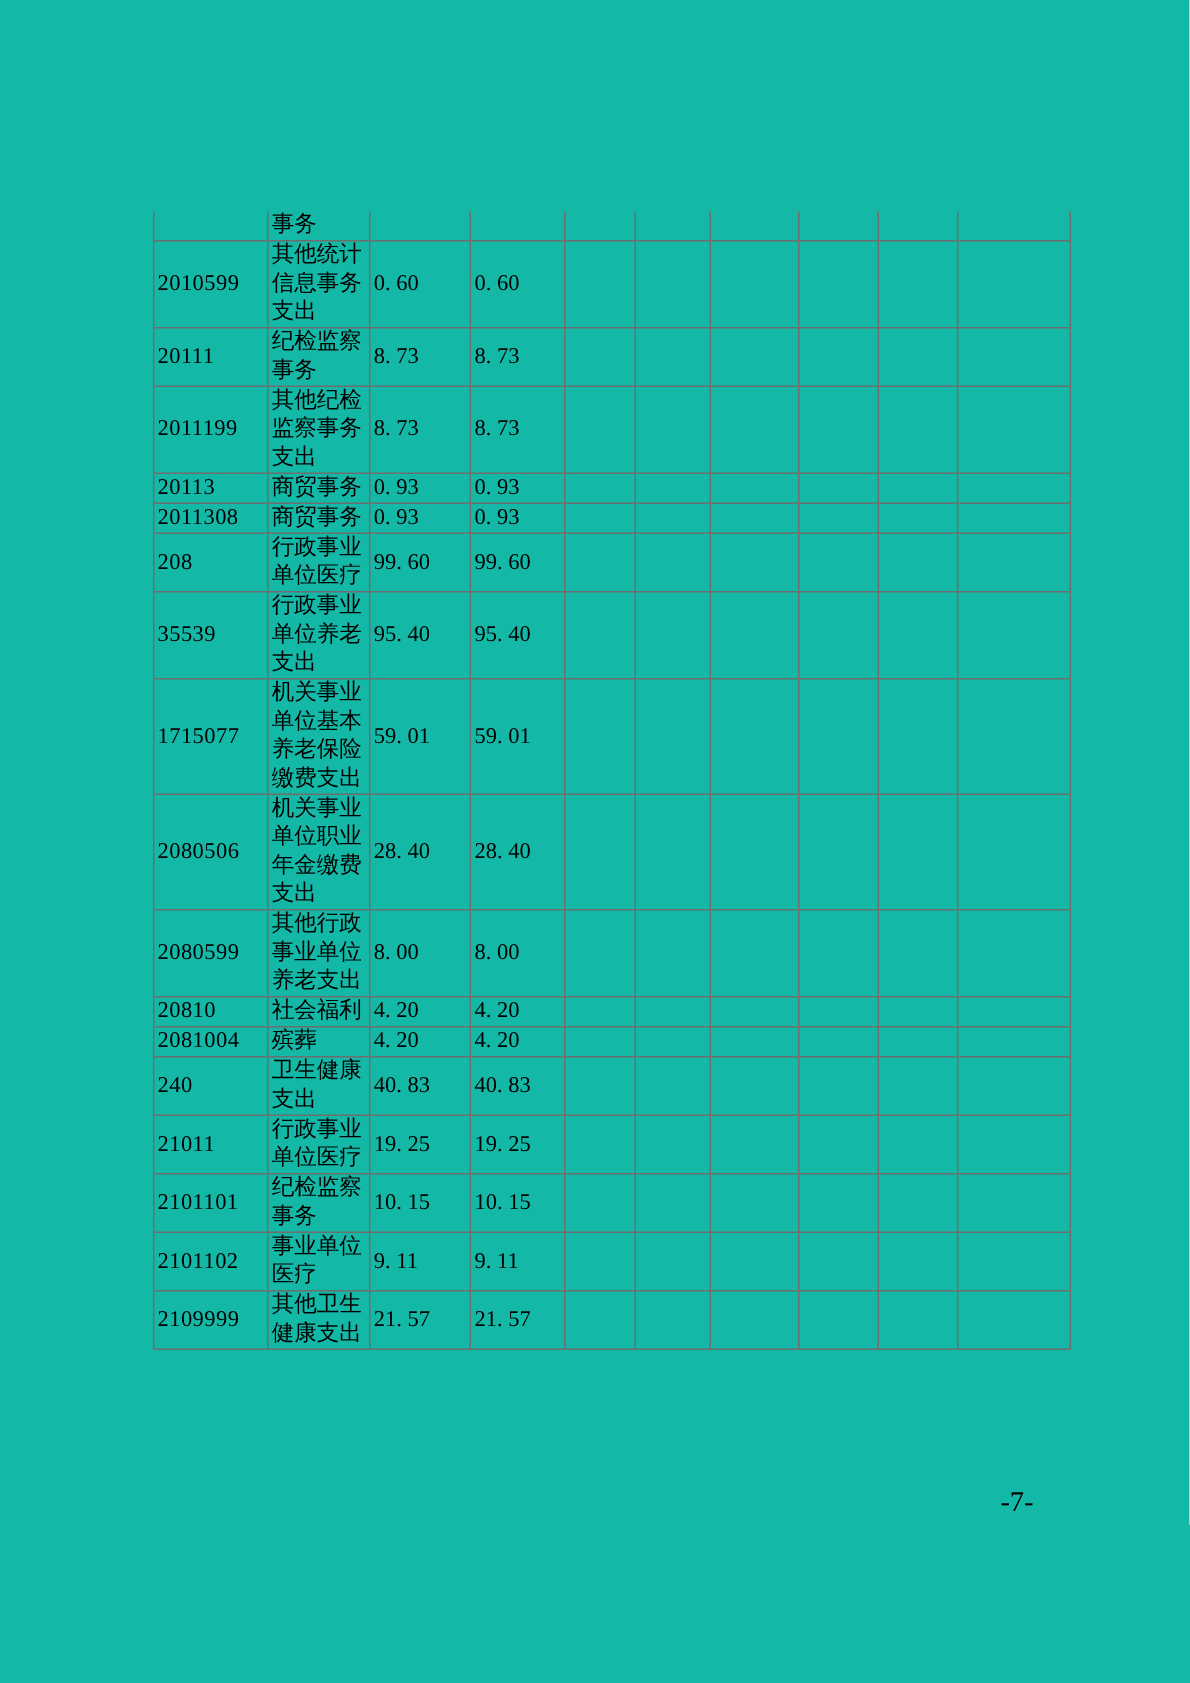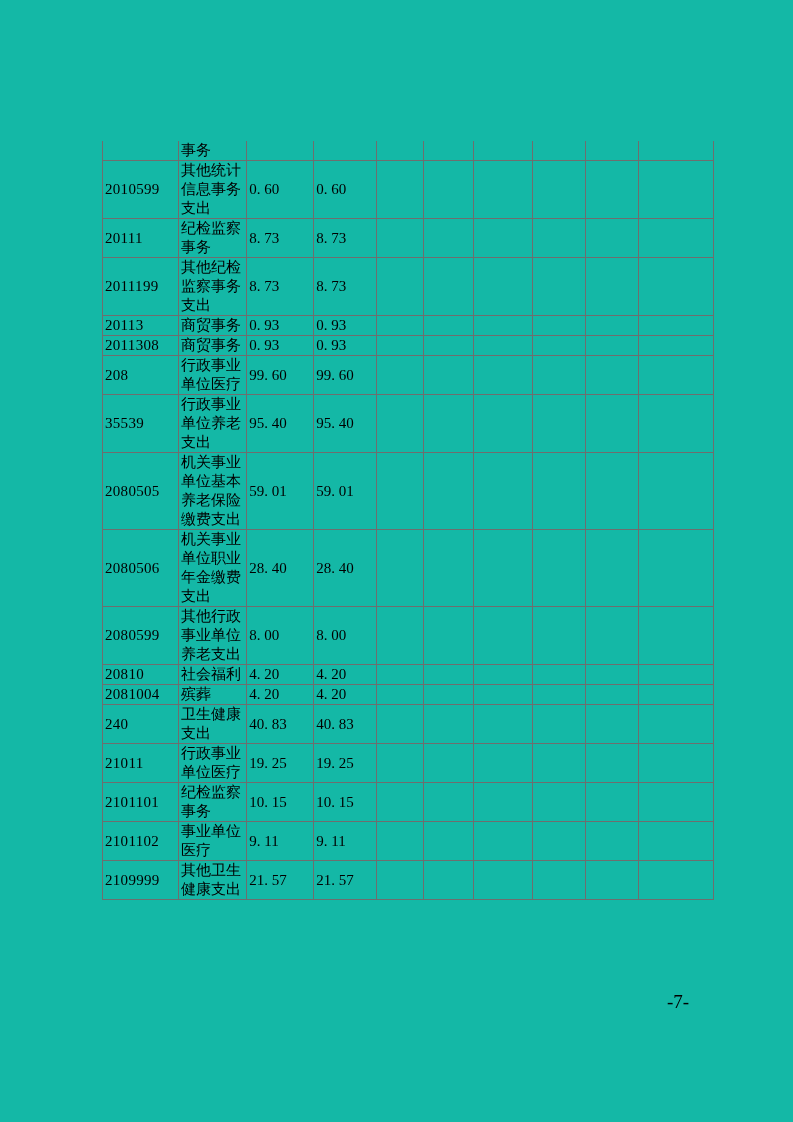--- a/index.html
+++ b/index.html
@@ -156,21 +156,21 @@
           <td class="td-num">95. 40</td>
           <td class="td-num">95. 40</td>
           <td class="td-empty"></td>
           <td class="td-empty"></td>
           <td class="td-empty"></td>
           <td class="td-empty"></td>
           <td class="td-empty"></td>
           <td class="td-empty"></td>
         </tr>
         <tr>
-          <td class="td-code">2080505</td>
+          <td class="td-code">1715077</td>
           <td class="td-name">机关事业单位基本养老保险缴费支出</td>
           <td class="td-num">59. 01</td>
           <td class="td-num">59. 01</td>
           <td class="td-empty"></td>
           <td class="td-empty"></td>
           <td class="td-empty"></td>
           <td class="td-empty"></td>
           <td class="td-empty"></td>
           <td class="td-empty"></td>
         </tr>

